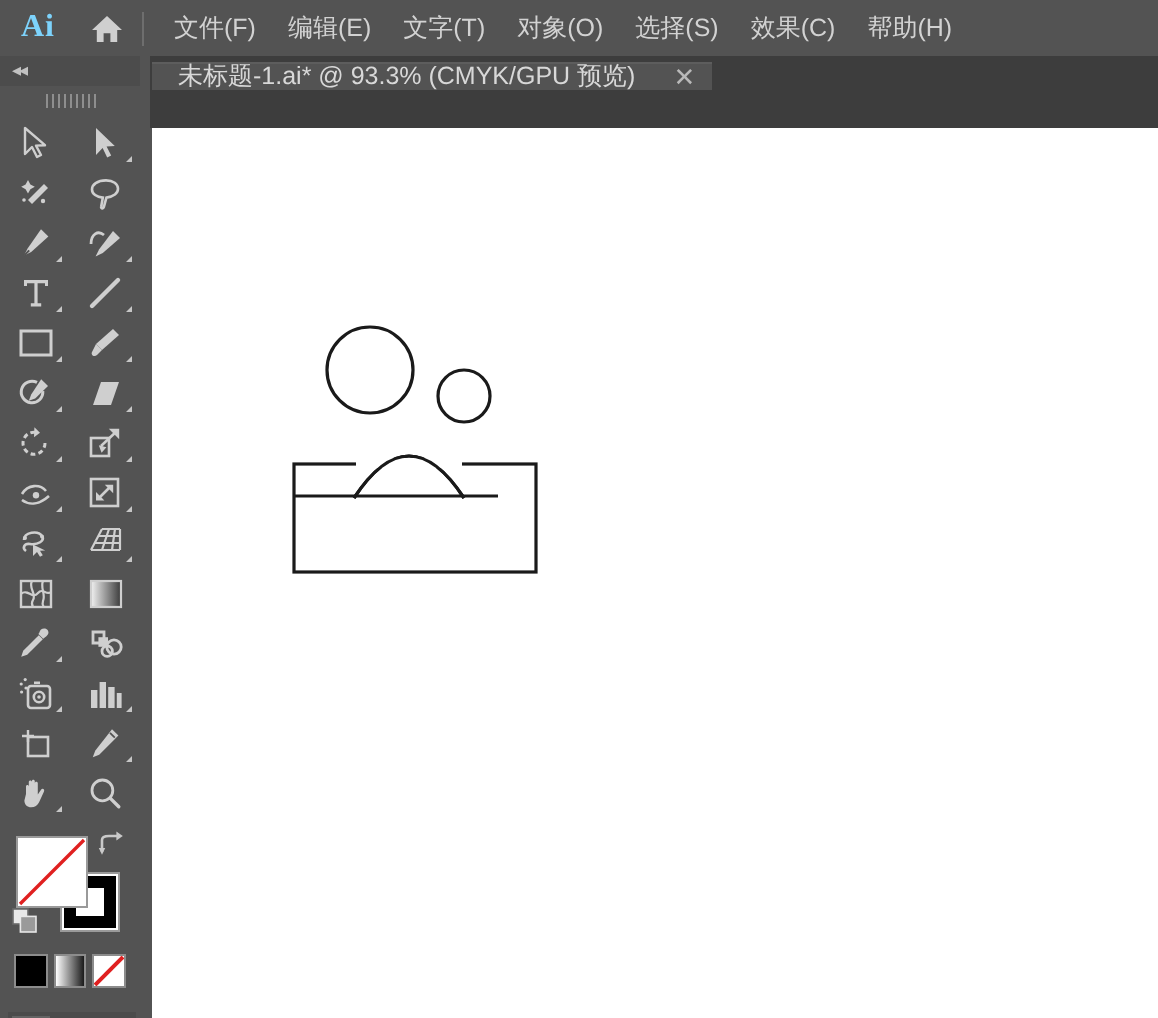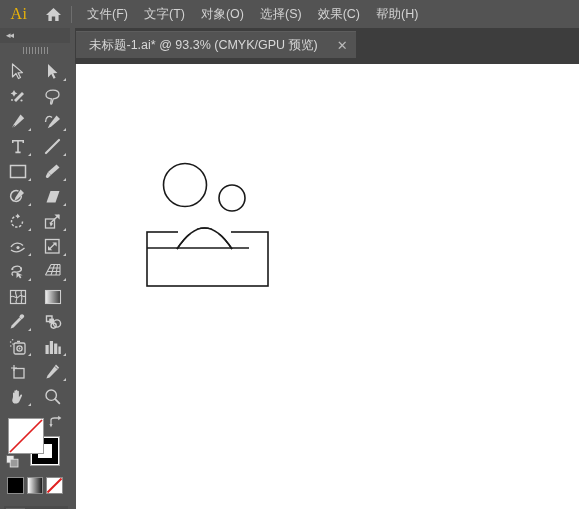--- a/index.html
+++ b/index.html
@@ -26,23 +26,23 @@
     position: absolute;
     left: 0; top: 0;
     width: 579px; height: 28px;
     background: #535353;
     display: flex;
     align-items: center;
   }
   #ai-logo {
     width: 38px; height: 28px;
     display: flex; align-items: center; justify-content: center;
-    color: #eab308;
+    color: #7dd3fc;
     font-size: 16px;
-    font-weight: normal;
+    font-weight: bold;
     letter-spacing: 0.5px;
     font-family: "Liberation Serif", "DejaVu Serif", serif;
   }
   #home-btn {
     width: 30px; height: 28px;
     display: flex; align-items: center; justify-content: center;
   }
   .menu-sep {
     width: 1px; height: 17px;
     background: #6e6e6e;
@@ -65,21 +65,21 @@
   
   #tabbar {
     position: absolute;
     left: 75px; top: 28px;
     width: 504px; height: 36px;
     background: #3d3d3d;
   }
   #doc-tab {
     position: absolute;
     left: 1px; top: 3px;
-    height: 27px;
+    height: 14px;
     background: #535353;
     display: flex;
     align-items: center;
     padding: 0 8px 0 13px;
     border-top: 1px solid #5d5d5d;
     box-sizing: border-box;
   }
   #doc-tab-label {
     color: #d8d8d8;
     font-size: 12.5px;
@@ -253,20 +253,21 @@
   <div id="menubar">
     <div id="ai-logo">Ai</div>
     <div id="home-btn">
       <svg width="17" height="15" viewBox="0 0 17 15" aria-hidden="true">
         <path d="M8.5 1 L16 8 L13.6 8 L13.6 14 L10.2 14 L10.2 9.6 L6.8 9.6 L6.8 14 L3.4 14 L3.4 8 L1 8 Z" fill="#cfcfcf"></path>
       </svg>
     </div>
     <div class="menu-sep"></div>
     <div id="menu-items">
       <div class="menu-item">文件(F)</div>
+      <div class="menu-item">编辑(E)</div>
       <div class="menu-item">文字(T)</div>
       <div class="menu-item">对象(O)</div>
       <div class="menu-item">选择(S)</div>
       <div class="menu-item">效果(C)</div>
       <div class="menu-item">帮助(H)</div>
     </div>
   </div>
 
   <div id="tabbar">
     <div id="doc-tab">

